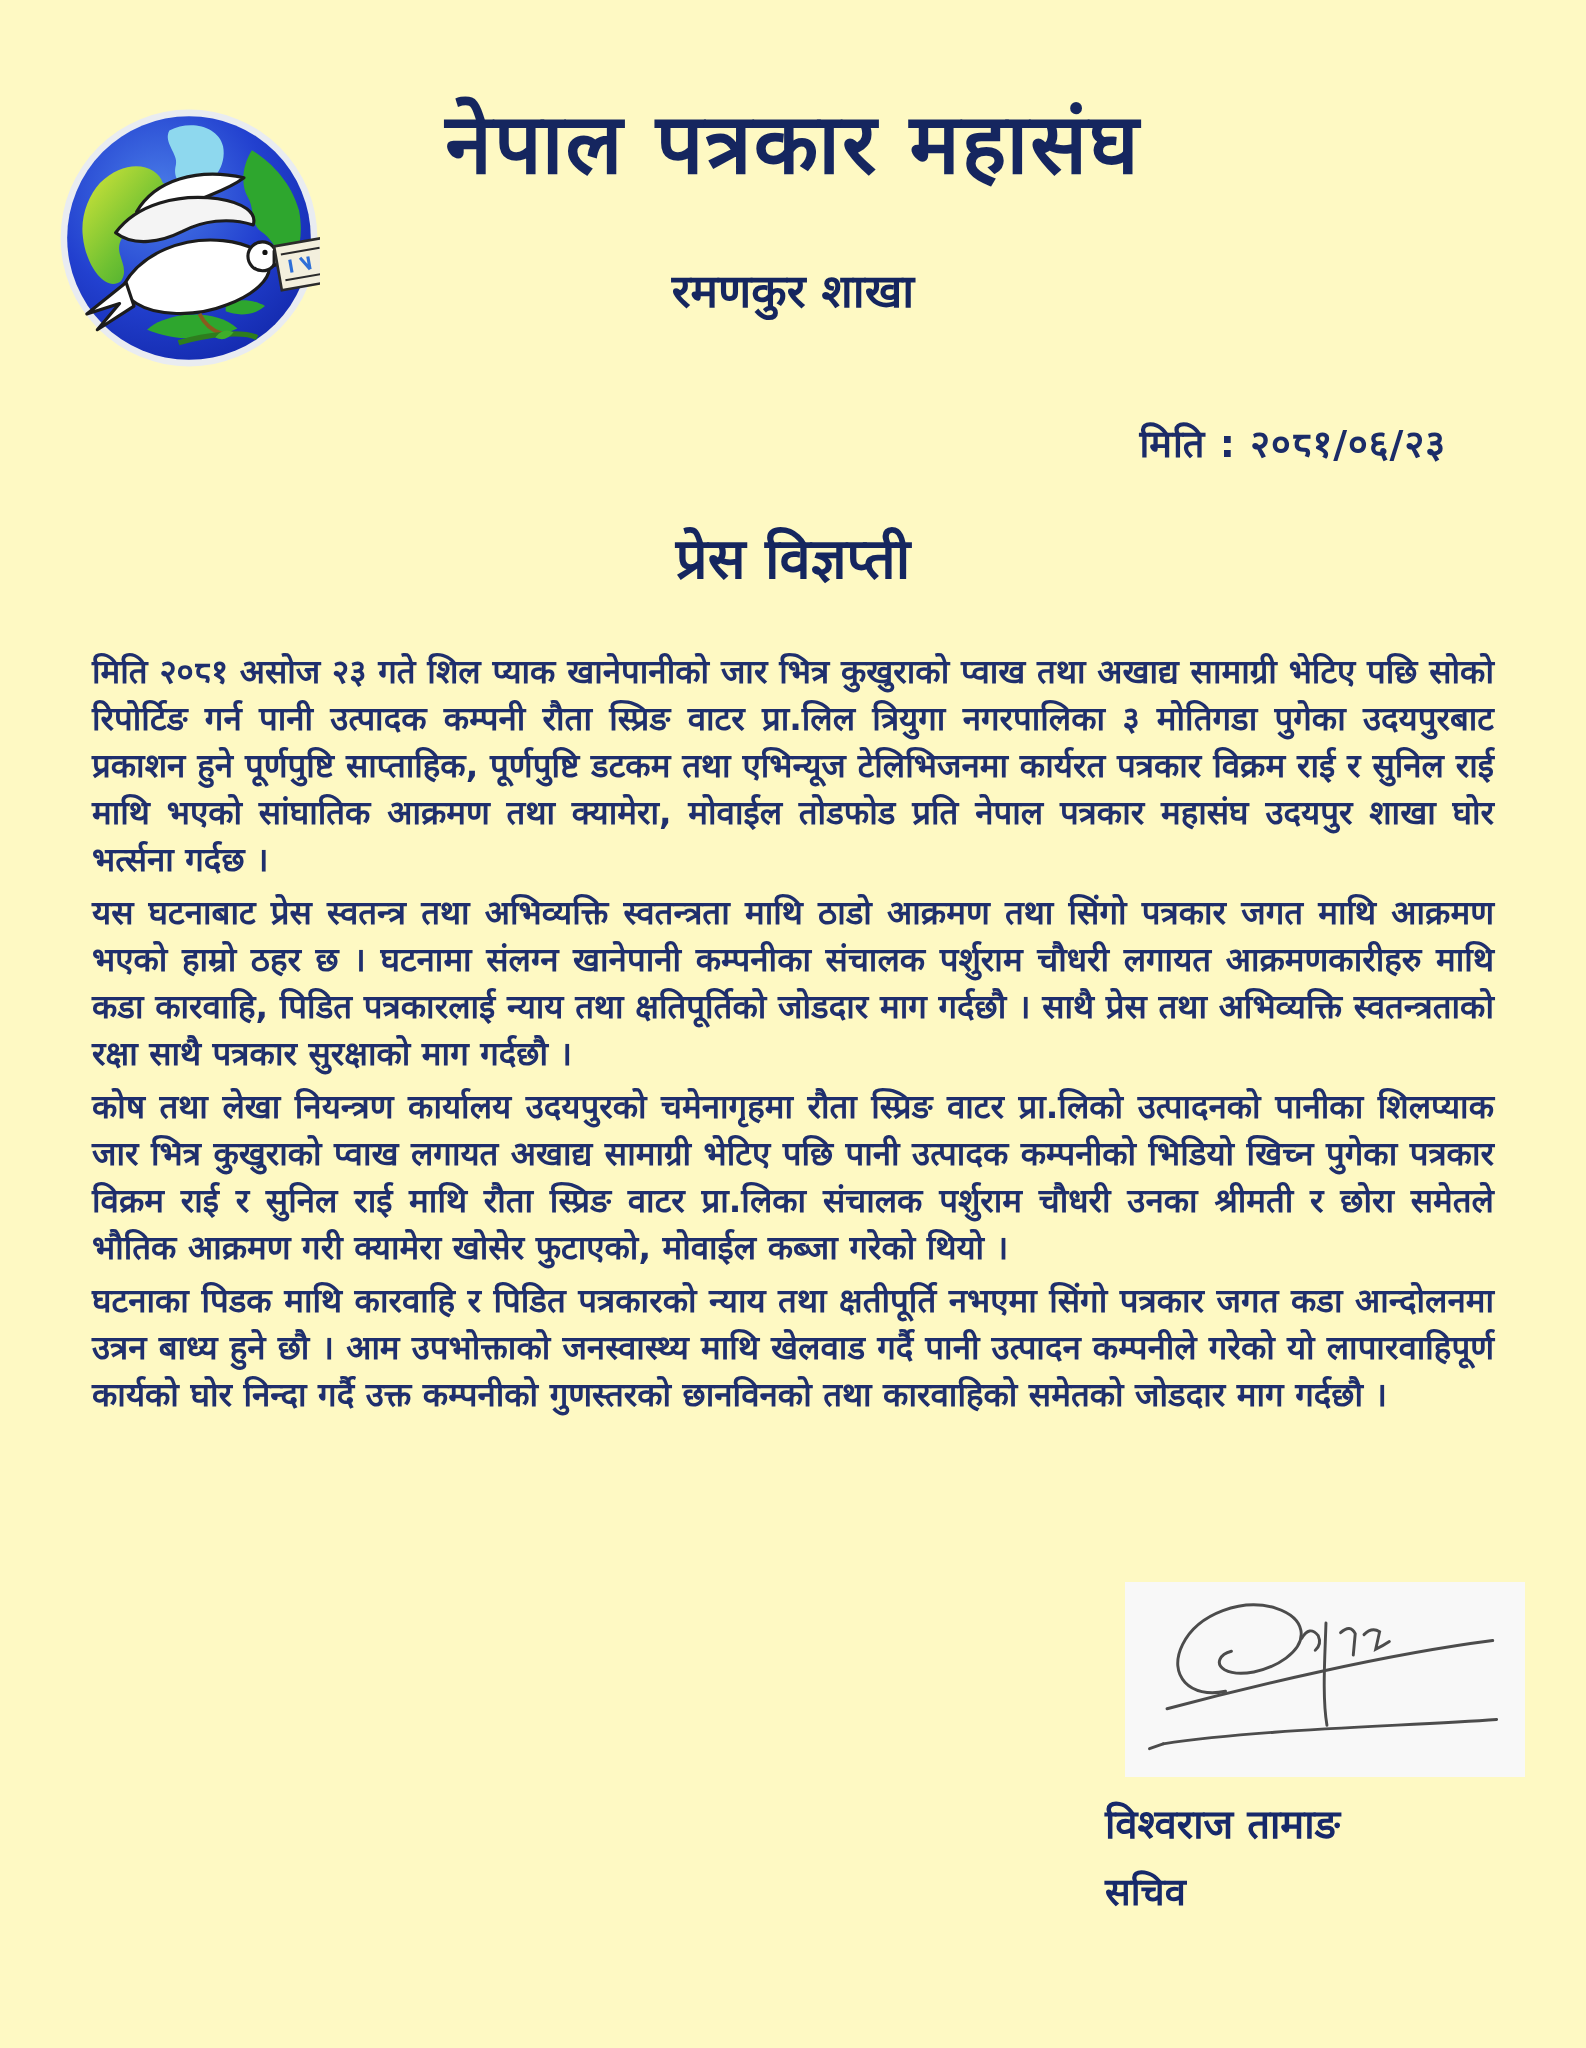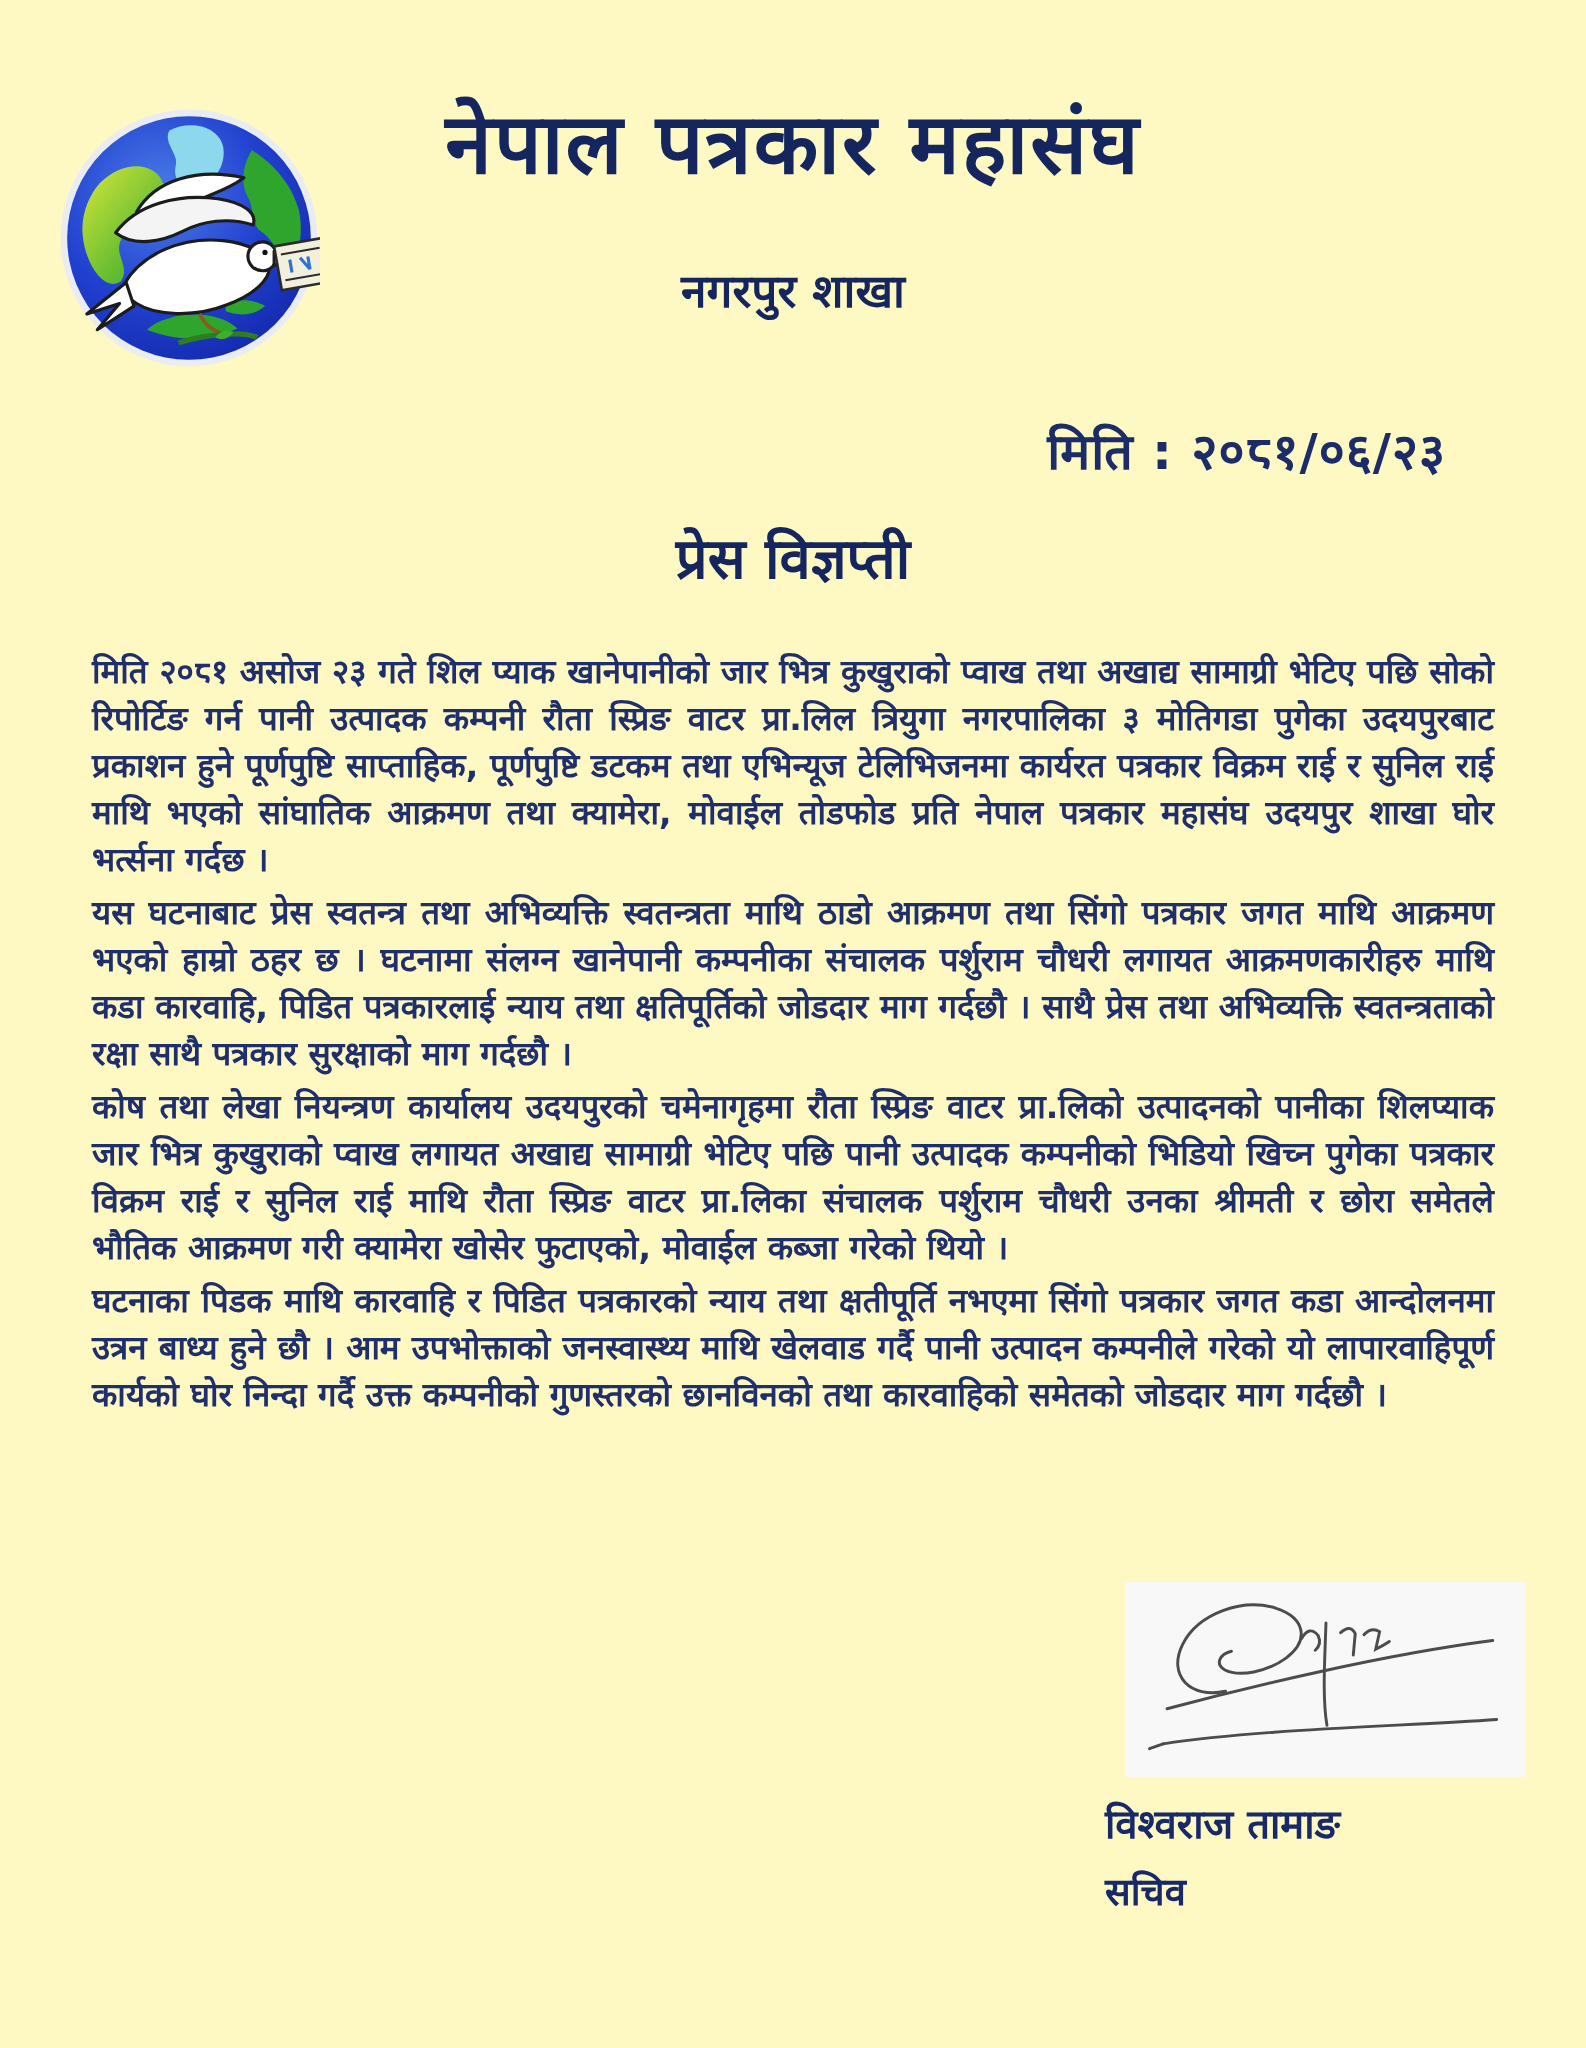--- a/index.html
+++ b/index.html
@@ -44,21 +44,21 @@
     text-align: center;
     font-size: 46px;
     font-weight: bold;
     color: #15265f;
   }
 
   .date-line {
     position: absolute;
     top: 416px;
     right: 140px;
-    font-size: 50px;
+    font-size: 38px;
     font-weight: bold;
     color: #1b2c68;
     letter-spacing: 1px;
   }
 
   .press-heading {
     position: absolute;
     top: 518px;
     left: 0;
     width: 100%;
@@ -155,21 +155,21 @@
         </g>
 
         <path d="M108,158 C112,166 118,171 125,173" stroke="#8a5a1e" stroke-width="3" fill="none"></path>
         <path d="M92,180 C114,173 142,171 152,176" stroke="#2e7d1e" stroke-width="4" fill="none"></path>
         <path d="M120,176 q6,-8 14,-4 q-6,8 -14,4 Z" fill="#3fae2a"></path>
       </svg>
     </span>
   </div>
 
   <h1 class="org-name">नेपाल पत्रकार महासंघ</h1>
-  <h2 class="branch-name">नगरपुर शाखा</h2>
+  <h2 class="branch-name">रमणकुर शाखा</h2>
 
   <div class="date-line">मिति : २०८१/०६/२३</div>
 
   <h3 class="press-heading">प्रेस विज्ञप्ती</h3>
 
   <main class="body-text">
     <p>मिति २०८१ असोज २३ गते शिल प्याक खानेपानीको जार भित्र कुखुराको प्वाख तथा अखाद्य सामाग्री भेटिए पछि सोको रिपोर्टिङ गर्न पानी उत्पादक कम्पनी रौता स्प्रिङ वाटर प्रा.लिल त्रियुगा नगरपालिका ३ मोतिगडा पुगेका उदयपुरबाट प्रकाशन हुने पूर्णपुष्टि साप्ताहिक, पूर्णपुष्टि डटकम तथा एभिन्यूज टेलिभिजनमा कार्यरत पत्रकार विक्रम राई र सुनिल राई माथि भएको सांघातिक आक्रमण तथा क्यामेरा, मोवाईल तोडफोड प्रति नेपाल पत्रकार महासंघ उदयपुर शाखा घोर भर्त्सना गर्दछ ।</p>
     <p>यस घटनाबाट प्रेस स्वतन्त्र तथा अभिव्यक्ति स्वतन्त्रता माथि ठाडो आक्रमण तथा  सिंगो पत्रकार जगत माथि आक्रमण भएको हाम्रो ठहर छ । घटनामा संलग्न खानेपानी कम्पनीका संचालक पर्शुराम चौधरी लगायत आक्रमणकारीहरु माथि कडा  कारवाहि, पिडित पत्रकारलाई न्याय तथा क्षतिपूर्तिको जोडदार माग गर्दछौ । साथै प्रेस तथा अभिव्यक्ति स्वतन्त्रताको रक्षा साथै पत्रकार सुरक्षाको माग गर्दछौ ।</p>
     <p>कोष तथा लेखा नियन्त्रण कार्यालय उदयपुरको चमेनागृहमा रौता स्प्रिङ वाटर प्रा.लिको उत्पादनको पानीका शिलप्याक जार भित्र कुखुराको प्वाख लगायत अखाद्य सामाग्री भेटिए पछि पानी उत्पादक कम्पनीको भिडियो खिच्न पुगेका पत्रकार विक्रम राई र सुनिल राई माथि रौता स्प्रिङ वाटर प्रा.लिका संचालक पर्शुराम चौधरी उनका श्रीमती र छोरा समेतले भौतिक आक्रमण गरी क्यामेरा खोसेर फुटाएको, मोवाईल कब्जा गरेको थियो ।</p>
     <p>घटनाका पिडक माथि कारवाहि र पिडित पत्रकारको न्याय तथा क्षतीपूर्ति नभएमा सिंगो पत्रकार जगत कडा आन्दोलनमा उत्रन बाध्य हुने छौ । आम उपभोक्ताको जनस्वास्थ्य माथि खेलवाड गर्दै पानी उत्पादन कम्पनीले गरेको यो लापारवाहिपूर्ण कार्यको घोर निन्दा गर्दै उक्त कम्पनीको गुणस्तरको छानविनको तथा कारवाहिको समेतको जोडदार माग गर्दछौ ।</p>

